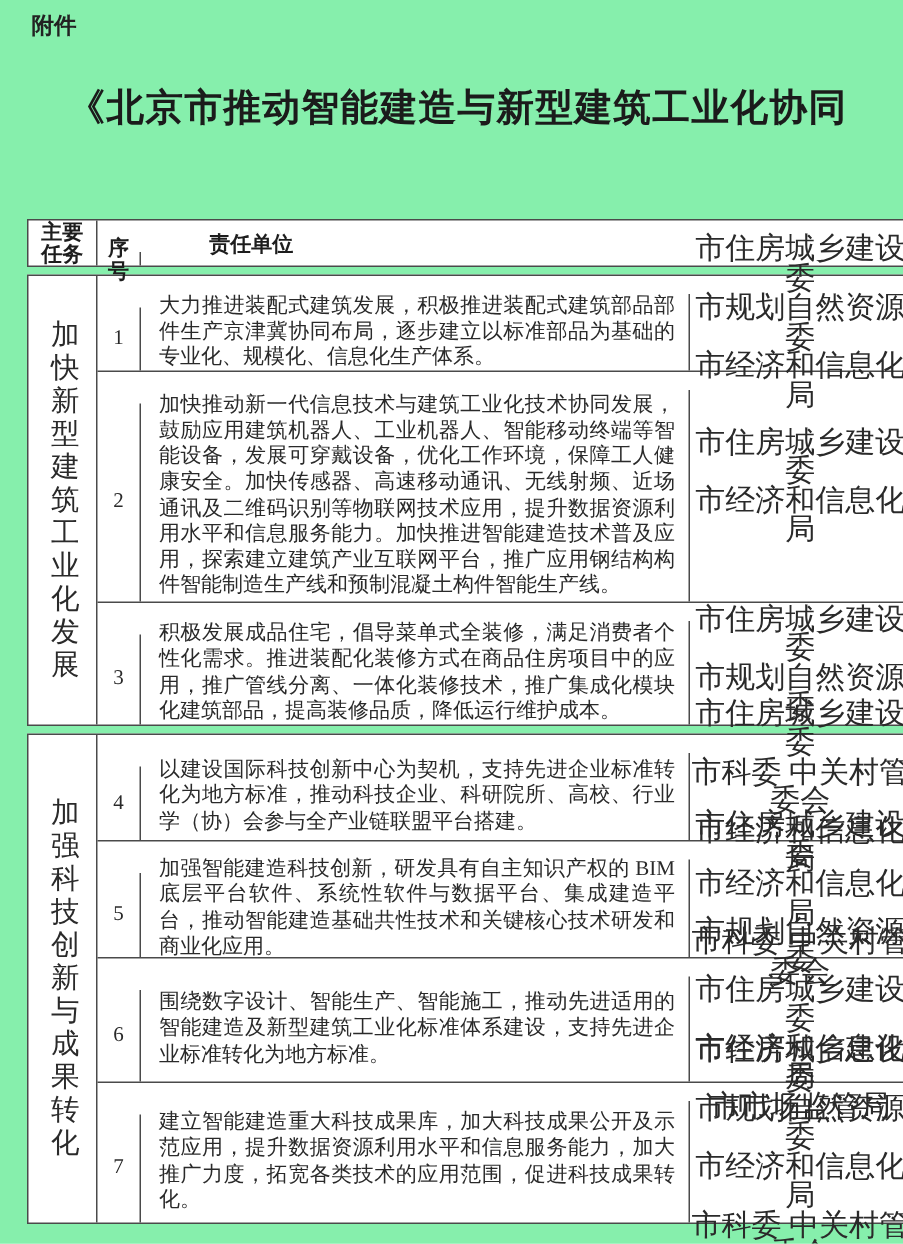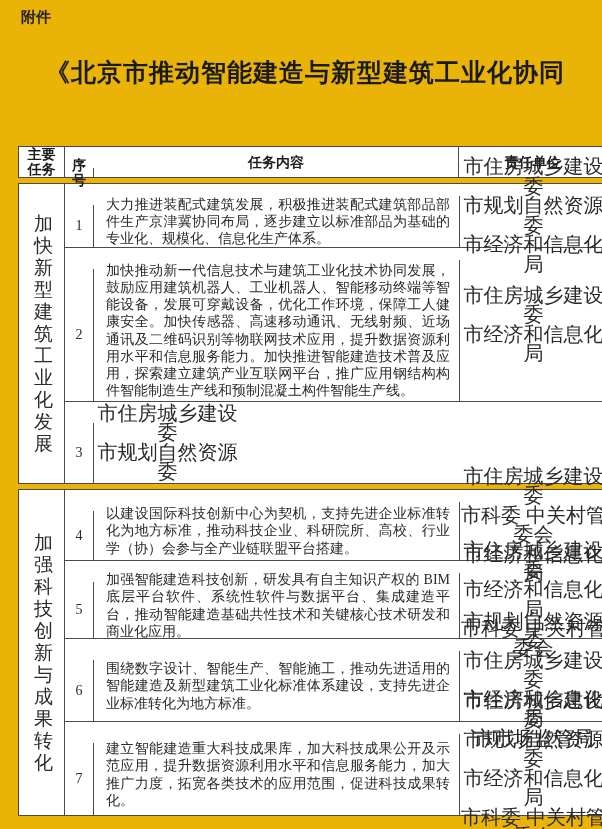--- a/index.html
+++ b/index.html
@@ -1,20 +1,20 @@
 <!DOCTYPE html>
 <html><head>
 <meta charset="utf-8">
 <style>
   html,body { margin:0; padding:0; }
   body { background:#ffffff; }
   .page {
     position:relative;
     width:602px; height:829px;
-    background:#eab308;
+    background:#86efac;
     color:#2e2e2e;
     font-family:"Liberation Serif","DejaVu Serif",serif;
     overflow:hidden;
   }
   .attachment {
     position:absolute; left:21px; top:8px;
     font-family:"Liberation Sans","DejaVu Sans",sans-serif;
     font-weight:bold; font-size:15px; color:#222;
   }
   .title {
@@ -84,21 +84,20 @@
 
   <h1 class="title">
     <span class="title-line">《北京市推动智能建造与新型建筑工业化协同</span>
   </h1>
 
   <div class="tbl">
 
     <div class="tsec header-row">
       <div class="cell w-task hcell wrap2">主要任务</div>
       <div class="cell w-no hcell wrap1">序号</div>
-      <div class="cell w-content hcell">任务内容</div>
       <div class="cell w-unit hcell">责任单位</div>
     </div>
 
     <div class="tsec">
       <div class="cell w-task vtask">加快新型建筑工业化发展</div>
       <div class="rows">
         <div class="row h64">
           <div class="cell w-no no-cell">1</div>
           <div class="cell w-content content-cell">大力推进装配式建筑发展，积极推进装配式建筑部品部件生产京津冀协同布局，逐步建立以标准部品为基础的专业化、规模化、信息化生产体系。</div>
           <div class="cell w-unit unit-cell">市住房城乡建设委
@@ -106,20 +105,21 @@
 市经济和信息化局</div>
         </div>
         <div class="row h154">
           <div class="cell w-no no-cell">2</div>
           <div class="cell w-content content-cell">加快推动新一代信息技术与建筑工业化技术协同发展，鼓励应用建筑机器人、工业机器人、智能移动终端等智能设备，发展可穿戴设备，优化工作环境，保障工人健康安全。加快传感器、高速移动通讯、无线射频、近场通讯及二维码识别等物联网技术应用，提升数据资源利用水平和信息服务能力。加快推进智能建造技术普及应用，探索建立建筑产业互联网平台，推广应用钢结构构件智能制造生产线和预制混凝土构件智能生产线。</div>
           <div class="cell w-unit unit-cell">市住房城乡建设委
 市经济和信息化局</div>
         </div>
         <div class="row h81">
           <div class="cell w-no no-cell">3</div>
+          <div class="cell w-content content-cell">积极发展成品住宅，倡导菜单式全装修，满足消费者个性化需求。推进装配化装修方式在商品住房项目中的应用，推广管线分离、一体化装修技术，推广集成化模块化建筑部品，提高装修品质，降低运行维护成本。</div>
           <div class="cell w-unit unit-cell">市住房城乡建设委
 市规划自然资源委</div>
         </div>
       </div>
     </div>
 
     <div class="tsec">
       <div class="cell w-task vtask">加强科技创新与成果转化</div>
       <div class="rows">
         <div class="row h71">

